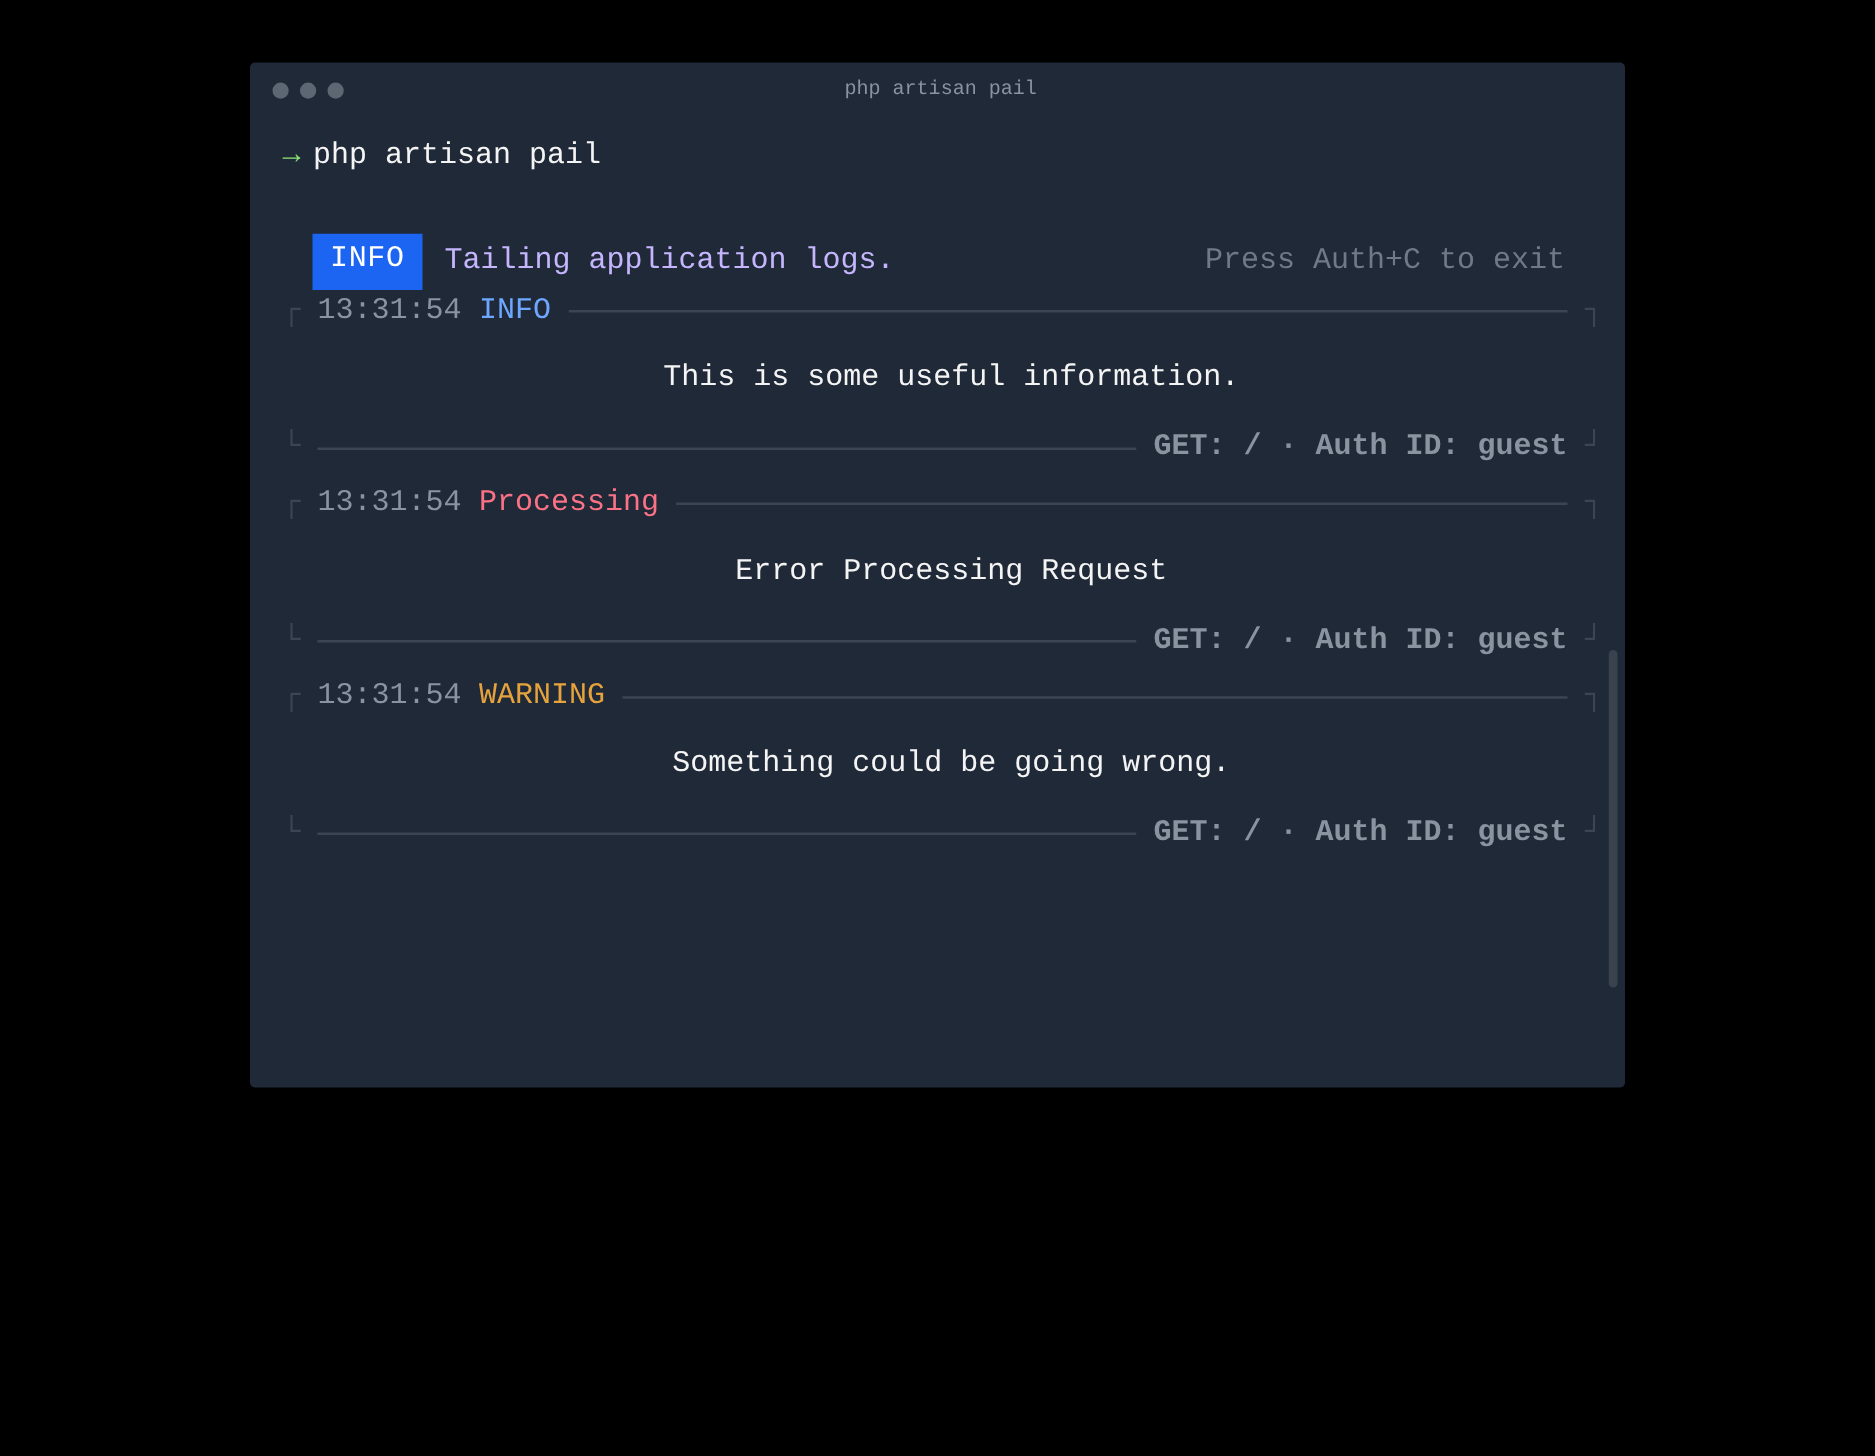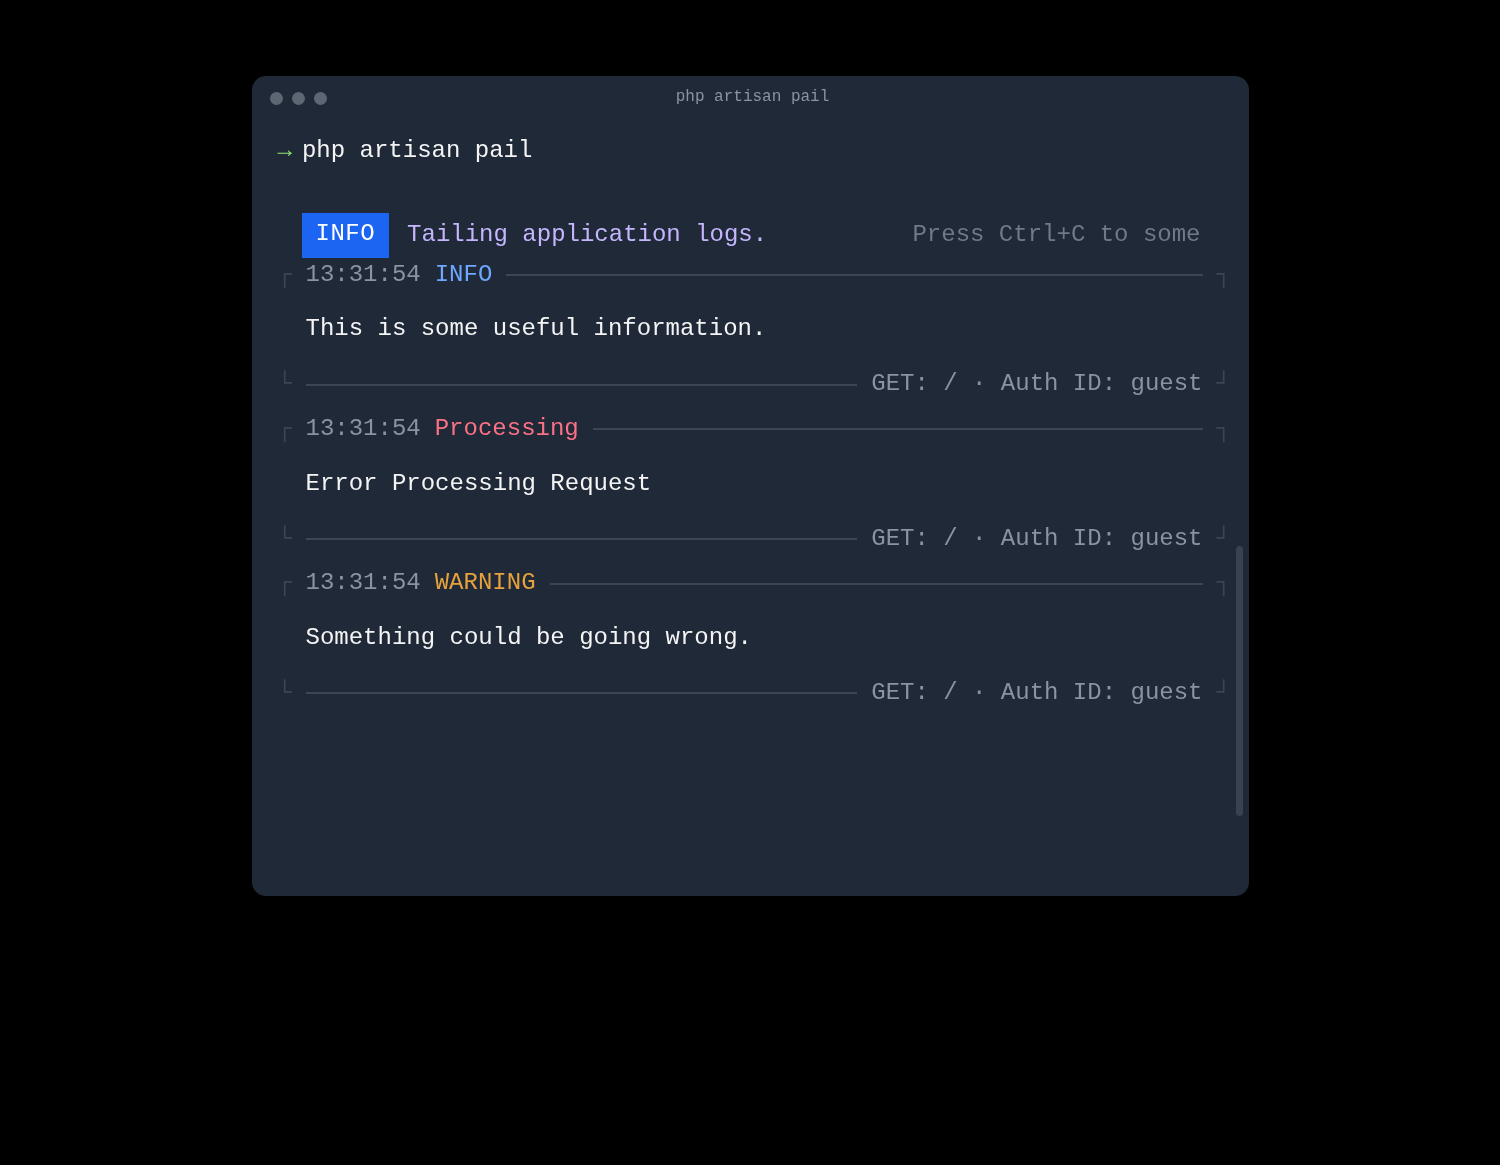--- a/index.html
+++ b/index.html
@@ -25,25 +25,25 @@
   }
   body {
     display: flex;
     align-items: flex-start;
     justify-content: center;
     font-family: ui-monospace, SFMono-Regular, "SF Mono", Menlo, Consolas, "Liberation Mono", monospace;
     font-size: 24px;
     line-height: 1.45;
   }
   .terminal {
-    margin: 76px 70px;
-    width: 997px;
+    margin: 50px 70px;
+    width: 1100px;
     height: 820px;
     background: var(--bg-term);
-    border-radius: 14px;
+    border-radius: 4px;
     box-shadow: 0 25px 60px rgba(0,0,0,0.6);
     color: var(--fg);
     display: flex;
     flex-direction: column;
     overflow: hidden;
     position: relative;
   }
   .titlebar {
     display: flex;
     align-items: center;
@@ -75,24 +75,24 @@
   .hint2 { color: var(--muted2); margin-right: 30px; }
 
   .entry { margin-bottom: 10px; }
   .entry-top, .entry-bottom { display: flex; align-items: center; gap: 14px; }
   .seg-corner { color: var(--rule); width: 14px; text-align: left; }
   .ts { color: var(--muted); text-align: center; }
   .lv-info { color: var(--info-txt); }
   .lv-exception { color: var(--exception); }
   .lv-warning { color: var(--warning); }
   .rule { flex: 1; height: 0; border-top: 2px solid var(--rule); }
-  .meta { color: var(--muted); white-space: pre; }
+  .meta { color: var(--muted); white-space: pre; font-weight: bold; }
   .entry-top .end-corner, .entry-bottom .end-corner { color: var(--rule); width: 14px; text-align: right; }
 
-  .msg-row { display: flex; align-items: center; }
+  .msg-row { display: flex; align-items: center; flex-direction: column; }
   .vbar { width: 14px; color: var(--rule); position: relative; }
   .msg { color: var(--fg); padding: 20px 0 20px 14px; }
 
   .scrollbar-thumb {
     position: absolute;
     right: 6px;
     top: 470px;
     width: 7px;
     height: 270px;
     background: #3a4250;
@@ -115,21 +115,21 @@
   <div class="content">
 
     <div class="prompt-line">
       <span class="arrow">→</span>
       <span class="cmd">php artisan pail</span>
     </div>
 
     <div class="status-row">
       <span class="badge">INFO</span>
       <span class="status-text">Tailing application logs.</span>
-      <span class="hint">Press Ctrl+C to some</span>
+      <span class="hint">Press Auth+C to exit</span>
     </div>
 
     <div id="entries">
         <div class="entry">
           <div class="entry-top">
             <span class="seg-corner">┌</span>
             <span class="ts">13:31:54</span>
             <span class="lv-info">INFO</span>
             <span class="rule"></span>
             <span class="end-corner">┐</span>

